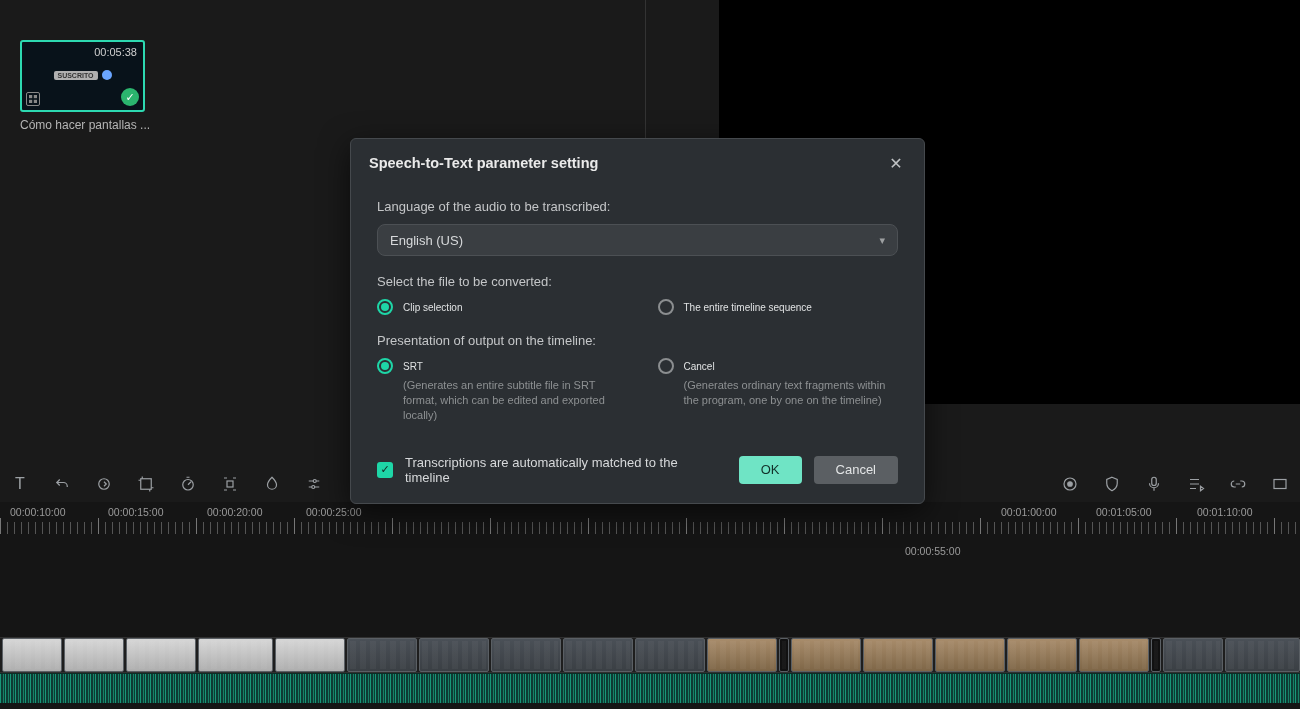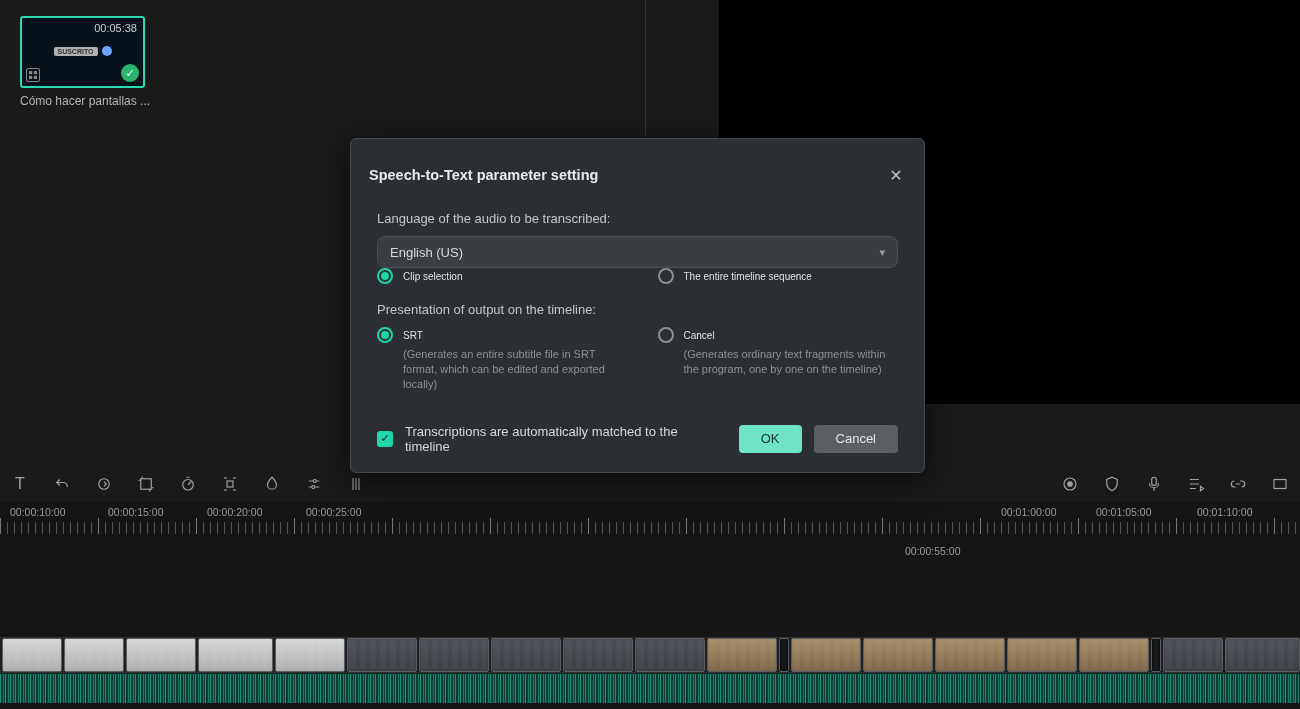--- a/index.html
+++ b/index.html
@@ -25,21 +25,21 @@
   .media-panel::after {
     content: "";
     position: absolute;
     right: 0; top: 0; bottom: 0;
     width: 1px;
     background: #333;
   }
 
   .clip-thumb {
     position: absolute;
-    top: 16px;
+    top: 40px;
     left: 20px;
     width: 142px;
   }
   .clip-thumb-img {
     width: 125px;
     height: 72px;
     border: 2px solid #2dd9b1;
     border-radius: 3px;
     background: #08121a;
     position: relative;
@@ -235,21 +235,21 @@
     border: 1px solid #45494d;
     border-radius: 6px;
     box-shadow: 0 8px 30px rgba(0,0,0,.6);
     color: #d2d4d6;
     font-size: 13px;
   }
   .modal-header {
     display:flex;
     align-items:center;
     justify-content:space-between;
-    padding: 26px 18px 10px;
+    padding: 14px 18px 10px;
   }
   .modal-title {
     font-size: 14.5px;
     font-weight: 600;
     color: #eaeaea;
   }
   .close-btn {
     width: 20px; height:20px;
     display:flex;align-items:center;justify-content:center;
     color:#bfc2c4;
@@ -510,20 +510,21 @@
     <div class="modal-title">Speech-to-Text parameter setting</div>
     <div class="close-btn">✕</div>
   </div>
   <div class="modal-body">
     <div class="field-label">Language of the audio to be transcribed:</div>
     <div class="select">
       <span>English (US)</span>
       <span class="chev">▾</span>
     </div>
 
+    <div class="field-label">Select the file to be converted:</div>
     <div class="radio-row">
       <div class="radio-col">
         <div class="radio-opt">
           <span class="radio sel"></span>
           <span class="radio-text">Clip selection</span>
         </div>
       </div>
       <div class="radio-col">
         <div class="radio-opt">
           <span class="radio"></span>

